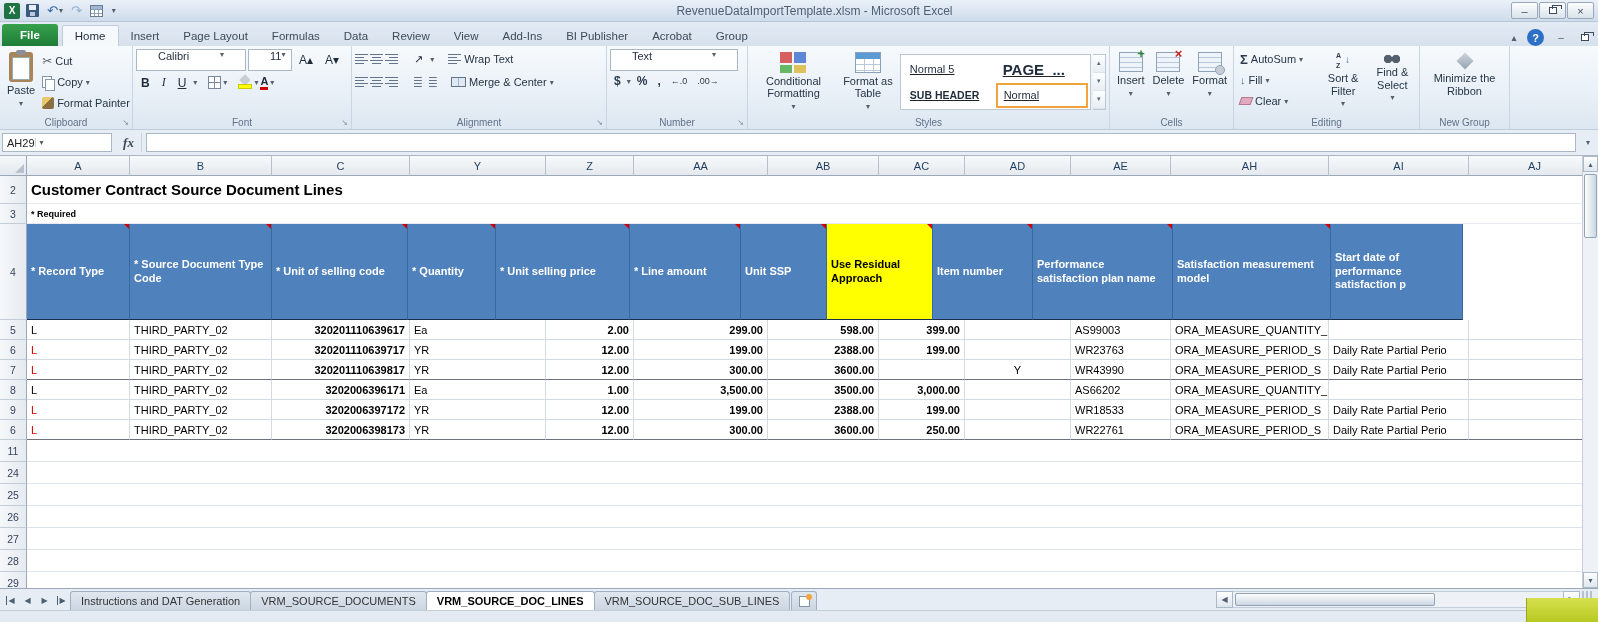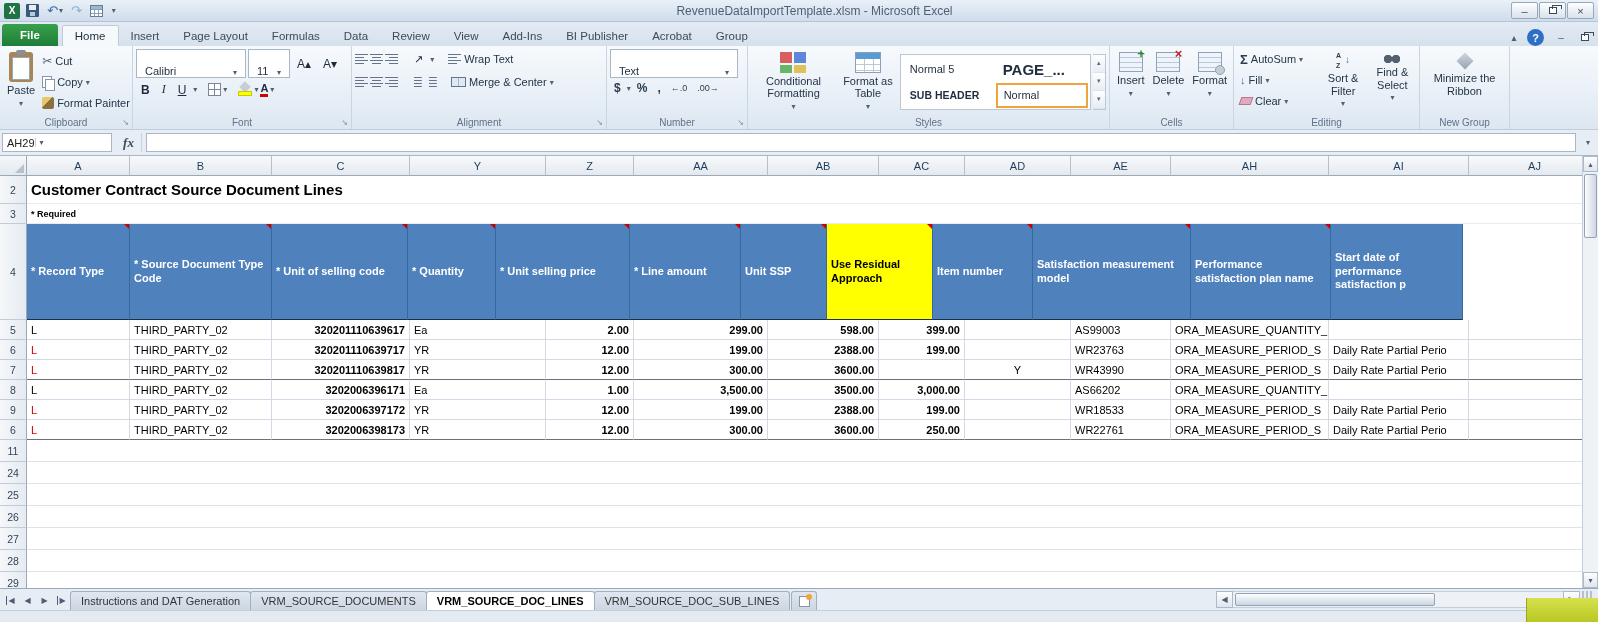--- a/index.html
+++ b/index.html
@@ -56,21 +56,21 @@
   .i-copy{position:relative;width:12px;height:13px;}
   .i-copy::before,.i-copy::after{content:"";position:absolute;width:8px;height:10px;background:#fff;border:1px solid #8596a9;}
   .i-copy::before{left:0;top:0;}
   .i-copy::after{left:3px;top:3px;}
   .i-brush{width:12px;height:12px;background:linear-gradient(135deg,#e8c76a 45%,#8b6f3e 45%);border-radius:2px;}
   .scissors{color:#55606e;font-size:12px;}
 
   
   .rowstack{display:flex;flex-direction:column;gap:3px;width:100%;}
   .hrow{display:flex;align-items:center;gap:2px;}
-  .combo{display:flex;align-items:flex-end;justify-content:space-between;background:#fff;border:1px solid #aab7c5;height:29px;padding:0 8px;font-size:11px;color:#1f2c3d;}
+  .combo{display:flex;align-items:flex-start;justify-content:space-between;background:#fff;border:1px solid #aab7c5;height:22px;padding:0 21px;font-size:11px;color:#1f2c3d;}
   .fletter{font-size:12px;padding:1px 5px;color:#1f2c3d;}
   .b{font-weight:bold;}
   .i{font-style:italic;font-family:"Liberation Serif",serif;}
   .u{text-decoration:underline;}
   .i-borders{width:13px;height:13px;border:1px solid #7a8699;background:
     linear-gradient(#7a8699,#7a8699) center/100% 1px no-repeat,
     linear-gradient(#7a8699,#7a8699) center/1px 100% no-repeat,#fff;}
   .i-fill{width:14px;height:13px;position:relative;}
   .i-fill::before{content:"";position:absolute;left:3px;top:0;width:8px;height:8px;background:#c8cdd4;transform:rotate(45deg);}
   .i-fill::after{content:"";position:absolute;left:0;right:0;bottom:0;height:3px;background:#ffff00;border:1px solid #c9c900;}
@@ -96,21 +96,21 @@
   
   .i-condfmt{width:26px;height:24px;background:
     linear-gradient(#d75f5f,#d75f5f) 0 0/12px 11px no-repeat,
     linear-gradient(#5f87d7,#5f87d7) 14px 0/12px 11px no-repeat,
     linear-gradient(#66b766,#66b766) 0 13px/12px 11px no-repeat,
     linear-gradient(#e0c25a,#e0c25a) 14px 13px/12px 11px no-repeat;}
   .i-fmttable{width:26px;height:22px;border:1px solid #8aa0b8;background:
     linear-gradient(#5b9bd5,#5b9bd5) 0 0/100% 6px no-repeat,
     repeating-linear-gradient(to bottom,transparent 0 5px,#b9c9d9 5px 6px),
     repeating-linear-gradient(to right,transparent 0 8px,#b9c9d9 8px 9px),#fff;}
-  .gallery{display:grid;grid-template-columns:1fr 1fr;grid-auto-rows:25px;background:#fff;border:1px solid #bcc7d4;width:198px;height:56px;padding:2px;gap:1px;align-self:center;}
+  .gallery{display:grid;grid-template-columns:1fr 1fr;grid-auto-rows:25px;background:#fff;border:1px solid #bcc7d4;width:198px;height:56px;padding:2px;gap:1px;align-self:center;text-decoration:underline;}
   .gitem{display:flex;align-items:center;padding:0 6px;font-size:11px;color:#1f2c3d;border:1px solid transparent;overflow:hidden;white-space:nowrap;}
   .gitem.pagehdr{font-weight:bold;font-size:15px;}
   .gitem.subhdr{font-weight:bold;font-size:10.5px;}
   .gitem.sel{border:2px solid #f0a43c;}
   .gscroll{display:flex;flex-direction:column;width:14px;height:56px;border:1px solid #bcc7d4;border-left:none;align-self:center;}
   .gs{flex:1;font-size:7px;display:flex;align-items:center;justify-content:center;color:#5a6c80;background:linear-gradient(#fdfefe,#e8edf4);border-bottom:1px solid #dce3ec;}
 
   
   .i-cells{width:24px;height:20px;border:1px solid #8fa3b8;position:relative;background:
     repeating-linear-gradient(to bottom,#eef4fa 0 4px,#b9c9dc 4px 5px),
@@ -522,26 +522,26 @@
           <span class="tri"></span>
         </div>
         <div class="c hcell hl" style="width: 106px;">
           <span>Use Residual Approach</span>
           <span class="tri"></span>
         </div>
         <div class="c hcell" style="width: 100px;">
           <span>Item number</span>
           <span class="tri"></span>
         </div>
+        <div class="c hcell" style="width: 140px;">
+          <span>Performance satisfaction plan name</span>
+          <span class="tri"></span>
+        </div>
         <div class="c hcell" style="width: 158px;">
           <span>Satisfaction measurement model</span>
-          <span class="tri"></span>
-        </div>
-        <div class="c hcell" style="width: 140px;">
-          <span>Performance satisfaction plan name</span>
           <span class="tri"></span>
         </div>
         <div class="c hcell" style="width: 132px;">
           <span>Start date of performance satisfaction p</span>
         </div>
       </div>
       <div class="grow " style="height: 20px;">
         <div class="rh">5</div>
         <div class="c dcell a-left" style="width: 103px;">L</div>
         <div class="c dcell a-left" style="width: 142px;">THIRD_PARTY_02</div>

